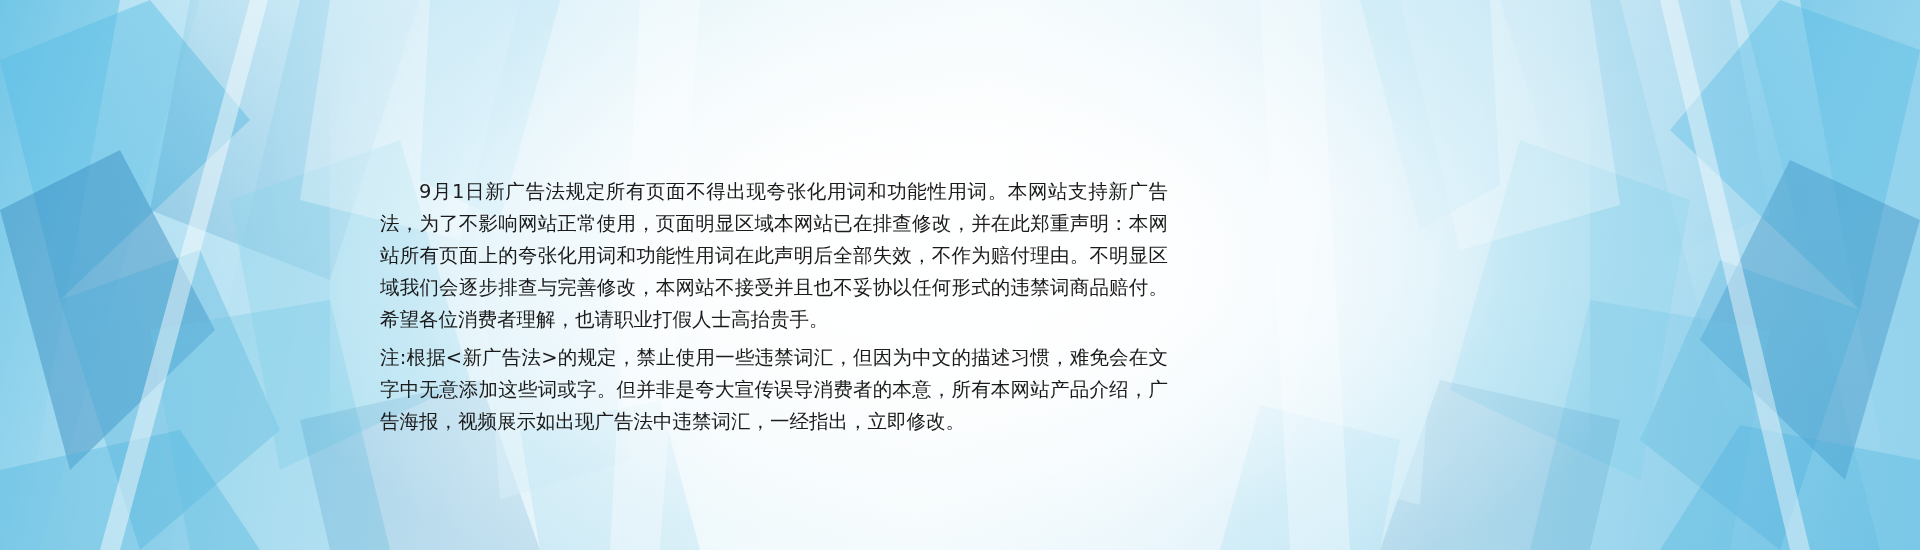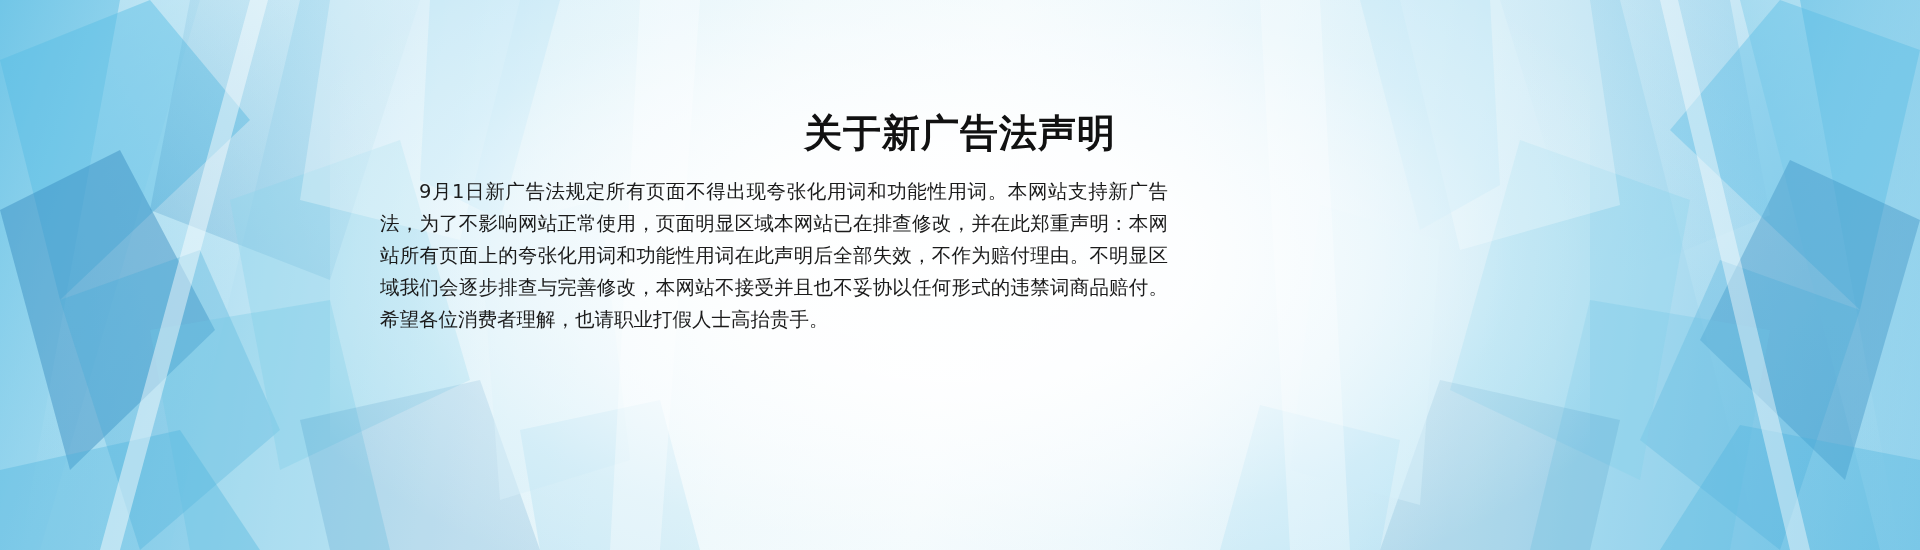--- a/index.html
+++ b/index.html
@@ -134,19 +134,19 @@
 
     <polygon points="640,0 700,0 660,550 610,550" fill="#ffffff" opacity="0.35"></polygon>
     <polygon points="1260,0 1320,0 1350,550 1290,550" fill="#ffffff" opacity="0.32"></polygon>
     <polygon points="250,0 268,0 120,550 100,550" fill="#ffffff" opacity="0.45"></polygon>
     <polygon points="1660,0 1678,0 1810,550 1790,550" fill="#ffffff" opacity="0.42"></polygon>
   </svg>
 
   <div class="glow"></div>
 
   <div class="content">
-    <h1 class="page-title">关于新广告法声明</h1>
 
     <div class="body-block">
       <p class="para para-1">9月1日新广告法规定所有页面不得出现夸张化用词和功能性用词。本网站支持新广告法，为了不影响网站正常使用，页面明显区域本网站已在排查修改，并在此郑重声明：本网站所有页面上的夸张化用词和功能性用词在此声明后全部失效，不作为赔付理由。不明显区域我们会逐步排查与完善修改，本网站不接受并且也不妥协以任何形式的违禁词商品赔付。希望各位消费者理解，也请职业打假人士高抬贵手。</p>
+      <p class="para para-2">注:根据&lt;新广告法&gt;的规定，禁止使用一些违禁词汇，但因为中文的描述习惯，难免会在文字中无意添加这些词或字。但并非是夸大宣传误导消费者的本意，所有本网站产品介绍，广告海报，视频展示如出现广告法中违禁词汇，一经指出，立即修改。</p>
     </div>
   </div>
 </div>
 
 </body></html>

